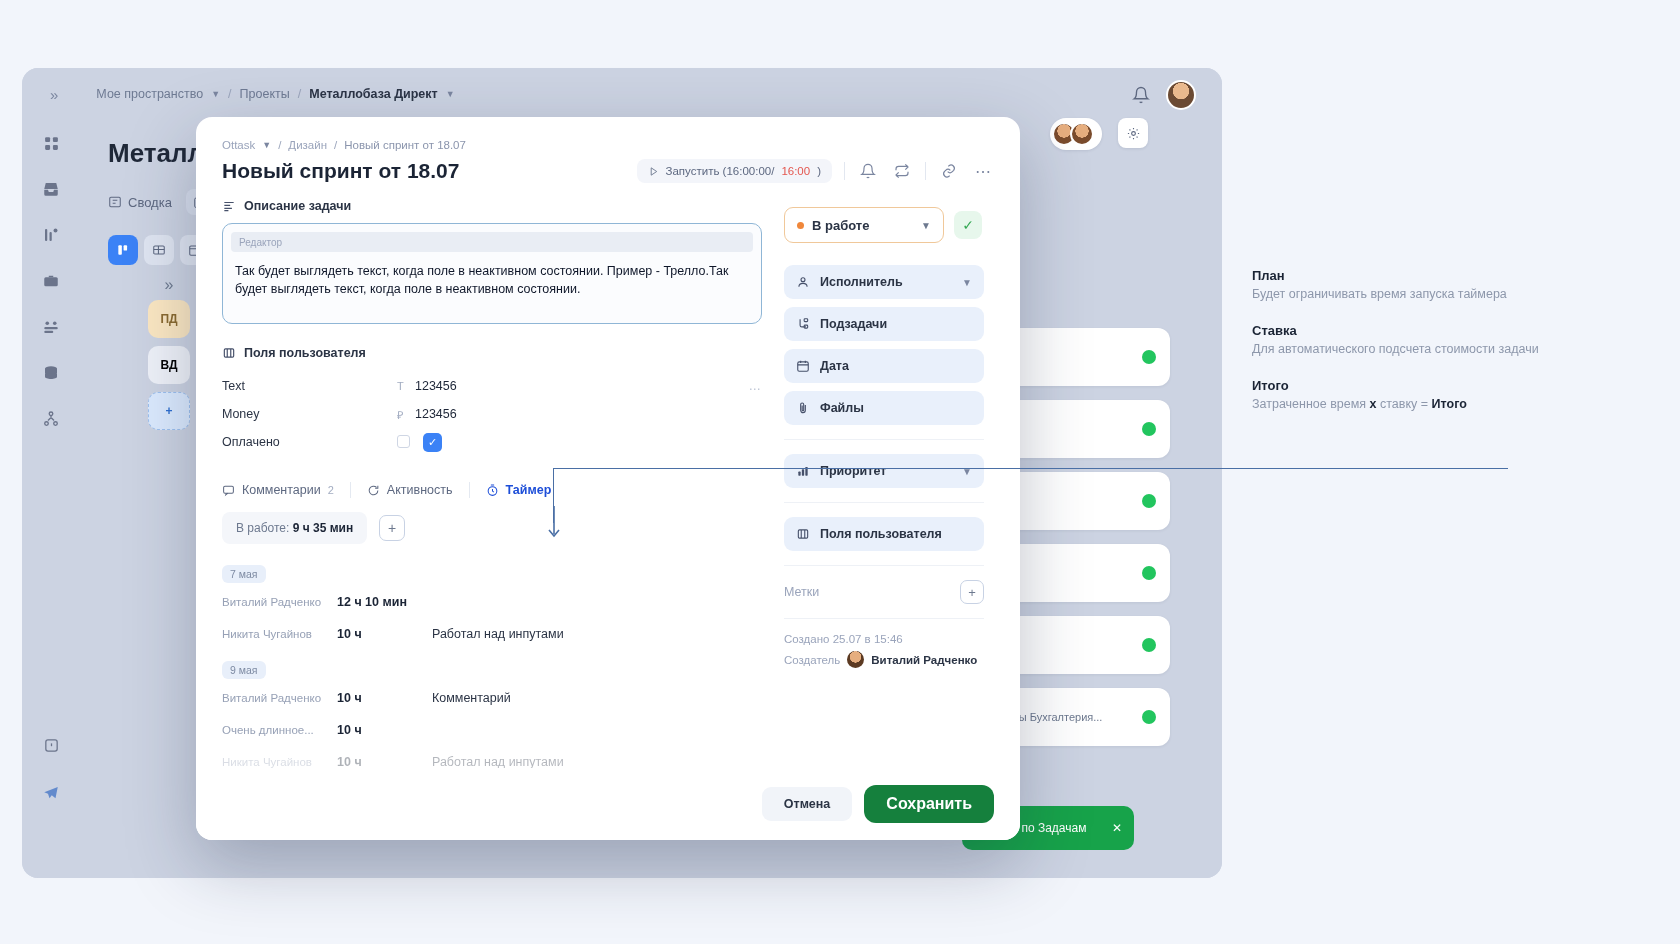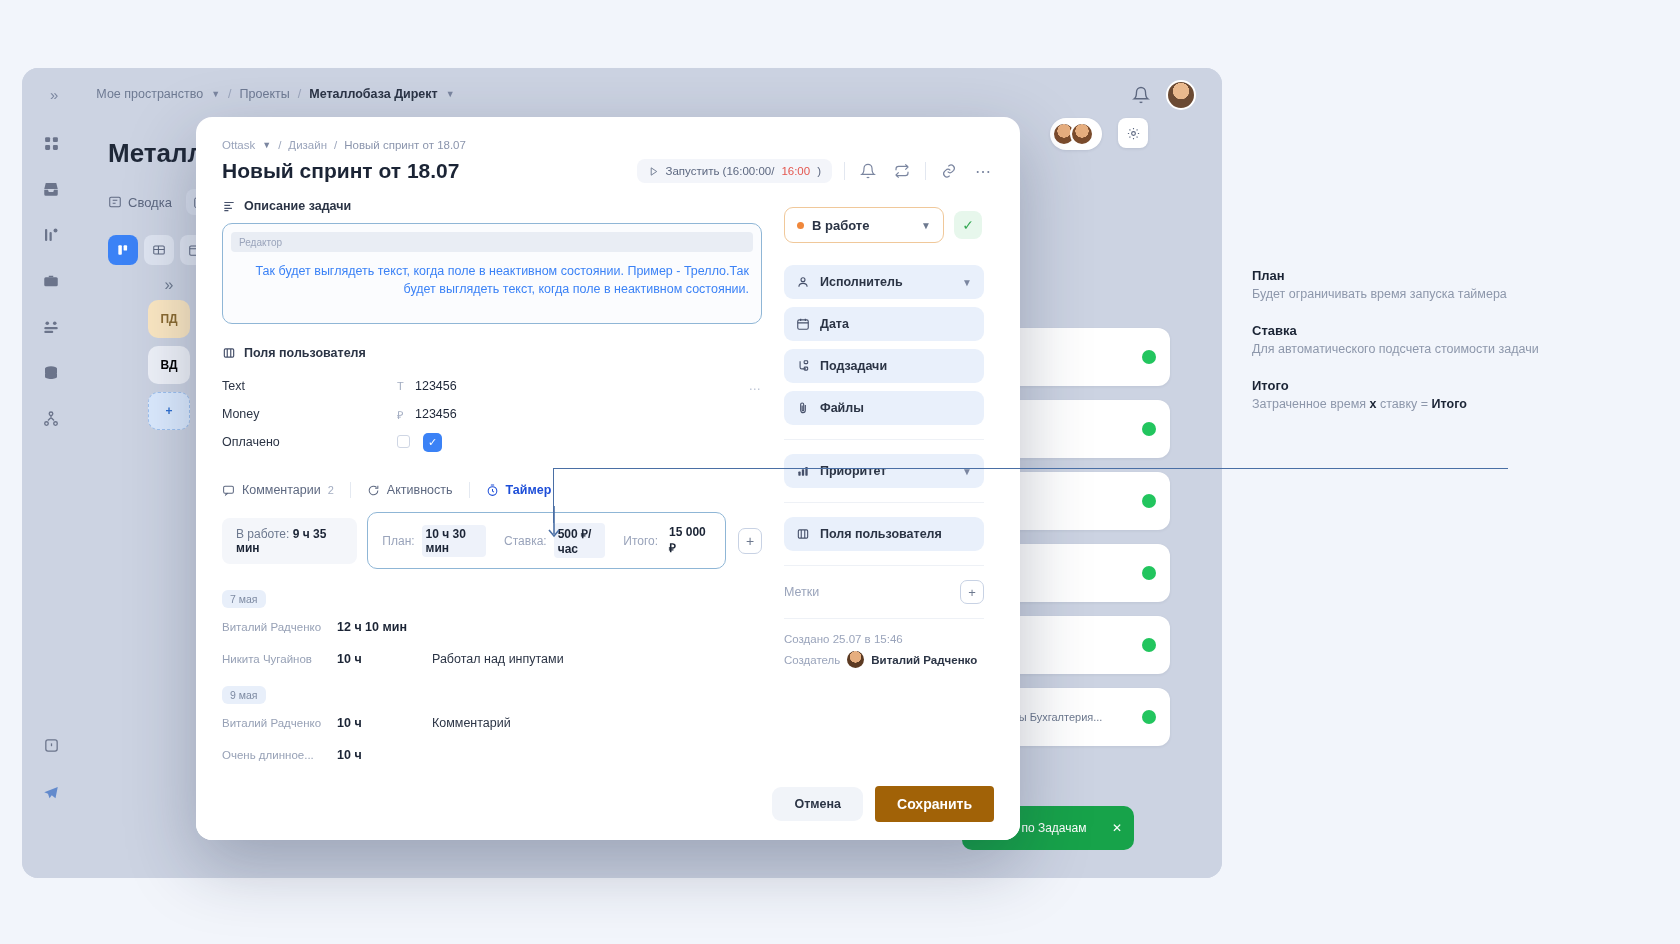--- a/index.html
+++ b/index.html
@@ -122,21 +122,21 @@
   .col-left { width: 540px; }
   .col-right { width: 200px; padding-top: 8px; }
 
   .sec-head { display:flex; align-items:center; gap: 8px; font-size: 12.5px; font-weight: 700; color: #2b3445; }
   .desc-box {
     margin-top: 10px; border: 1.6px solid #8fb6d6; border-radius: 10px;
     background: #fbfcfe; height: 101px; overflow: hidden;
   }
   .editor-bar { margin: 8px 8px 0 8px; height: 20px; background: #e9edf4; border-radius: 4px;
     font-size: 10px; color: #9aa4bb; display: flex; align-items: center; padding-left: 8px; }
-  .desc-text { padding: 10px 12px 0 12px; font-size: 12.5px; color: #3b82f6; line-height: 1.45; text-align: right; }
+  .desc-text { padding: 10px 12px 0 12px; font-size: 12.5px; color: #0f172a; line-height: 1.45; }
 
   .uf-rows { margin-top: 12px; }
   .uf-row { display: flex; align-items: center; height: 28px; font-size: 12.5px; color: #2b3445; }
   .uf-name { width: 175px; }
   .uf-ico { width: 18px; color: #a3adc2; font-size: 11px; }
   .uf-val { color: #1e2738; }
   .uf-dots { margin-left: auto; color: #b9c1d2; letter-spacing: 1px; }
   .cb-ghost { width: 13px; height: 13px; border: 1.3px solid #cfd6e4; border-radius: 3px; display:inline-block; }
   .cb-on { width: 19px; height: 19px; background: #3b82f6; border-radius: 5px; color: #fff;
     display:inline-flex; align-items:center; justify-content:center; font-size: 11px; margin-left: 8px; }
@@ -189,22 +189,22 @@
   .meta-line .nm { color: #2b3445; font-weight: 600; }
   .meta-av { width: 17px; height: 17px; border-radius: 50%;
     background: radial-gradient(circle at 50% 35%,#e6ae7f 0 40%,#5c3a22 41% 100%); }
 
   .modal-foot {
     position: absolute; left: 0; right: 0; bottom: 0; height: 72px; background: #fff;
     display: flex; align-items: center; justify-content: flex-end; gap: 12px; padding-right: 26px;
   }
   .btn-ghost { background: #f1f4f9; color: #2b3445; font-size: 12.5px; font-weight: 700;
     padding: 10px 22px; border-radius: 9px; }
-  .btn-primary { background: #a16207; color: #fff; font-size: 14px; font-weight: 700;
-    padding: 10px 22px; border-radius: 4px; }
+  .btn-primary { background: #15803d; color: #fff; font-size: 16px; font-weight: 700;
+    padding: 10px 22px; border-radius: 12px; }
 
   
   .callouts { position: absolute; left: 1252px; top: 268px; width: 300px; }
   .call-h { font-size: 13px; font-weight: 700; color: #1b2435; }
   .call-p { font-size: 12.5px; color: #8d97ab; line-height: 1.45; margin-top: 2px; margin-bottom: 20px; }
   .call-p b { color: #1b2435; font-weight: 700; }
 
   .leader { position: absolute; left: 553px; top: 468px; width: 955px; height: 10px; }
   .leader .h { position: absolute; left: 0; top: 0; width: 955px; height: 1.4px; background: #4a6fa5; }
   .leader .v { position: absolute; left: 0; top: 0; width: 1.4px; height: 55px; background: #4a6fa5; }
@@ -545,34 +545,20 @@
                 </svg>
               <span>Таймер</span>
             </div>
           </div>
 
           <div class="timer-strip">
             <div class="in-work">
               <span>В работе:</span>
               <b>9 ч 35 мин</b>
             </div>
-            <div class="plan-box">
-              <span class="kv">
-                <span>План:</span>
-                <b>10 ч 30 мин</b>
-              </span>
-              <span class="kv">
-                <span>Ставка:</span>
-                <b>500 ₽/час</b>
-              </span>
-              <span class="kv">
-                <span>Итого:</span>
-                <b style="background:transparent">15 000 ₽</b>
-              </span>
-            </div>
             <div class="plus-sq">+</div>
           </div>
 
           <div class="log">
             <div class="daychip">7 мая</div>
             <div class="log-row">
               <span class="log-who">Виталий Радченко</span>
               <span class="log-time">12 ч 10 мин</span>
               <span class="log-note"></span>
             </div>
@@ -613,32 +599,32 @@
           <div class="side-btn">
             <svg width="14" height="14" viewBox="0 0 24 24" fill="none" stroke="#46506a" stroke-width="1.9">
                 <circle cx="12" cy="8" r="3.4"></circle>
                 <path d="M5 20c0-3.6 3.2-5.6 7-5.6s7 2 7 5.6"></path>
               </svg>
             <span>Исполнитель</span>
             <span class="ch">▼</span>
           </div>
           <div class="side-btn">
             <svg width="14" height="14" viewBox="0 0 24 24" fill="none" stroke="#46506a" stroke-width="1.9">
-                <rect x="3" y="5" width="18" height="16" rx="2.5"></rect>
-                <path d="M3 10h18M8 3v4M16 3v4"></path>
-              </svg>
-            <span>Дата</span>
-          </div>
-          <div class="side-btn">
-            <svg width="14" height="14" viewBox="0 0 24 24" fill="none" stroke="#46506a" stroke-width="1.9">
                 <path d="M7 4v10a3 3 0 0 0 3 3h7"></path>
                 <rect x="14" y="3" width="6" height="5" rx="1.4"></rect>
                 <rect x="14" y="14" width="6" height="5" rx="1.4"></rect>
               </svg>
             <span>Подзадачи</span>
+          </div>
+          <div class="side-btn">
+            <svg width="14" height="14" viewBox="0 0 24 24" fill="none" stroke="#46506a" stroke-width="1.9">
+                <rect x="3" y="5" width="18" height="16" rx="2.5"></rect>
+                <path d="M3 10h18M8 3v4M16 3v4"></path>
+              </svg>
+            <span>Дата</span>
           </div>
           <div class="side-btn">
             <svg width="14" height="14" viewBox="0 0 24 24" fill="none" stroke="#46506a" stroke-width="1.9">
                 <path d="M16 7v9a4 4 0 0 1-8 0V6a2.6 2.6 0 0 1 5.2 0v9.4a1.3 1.3 0 0 1-2.6 0V7.5"></path>
               </svg>
             <span>Файлы</span>
           </div>
 
           <div class="side-div"></div>
 

